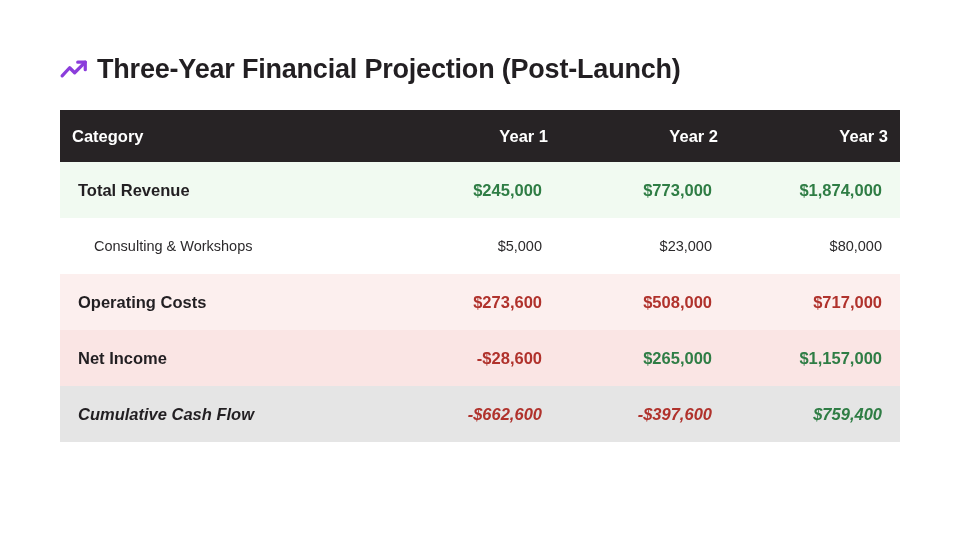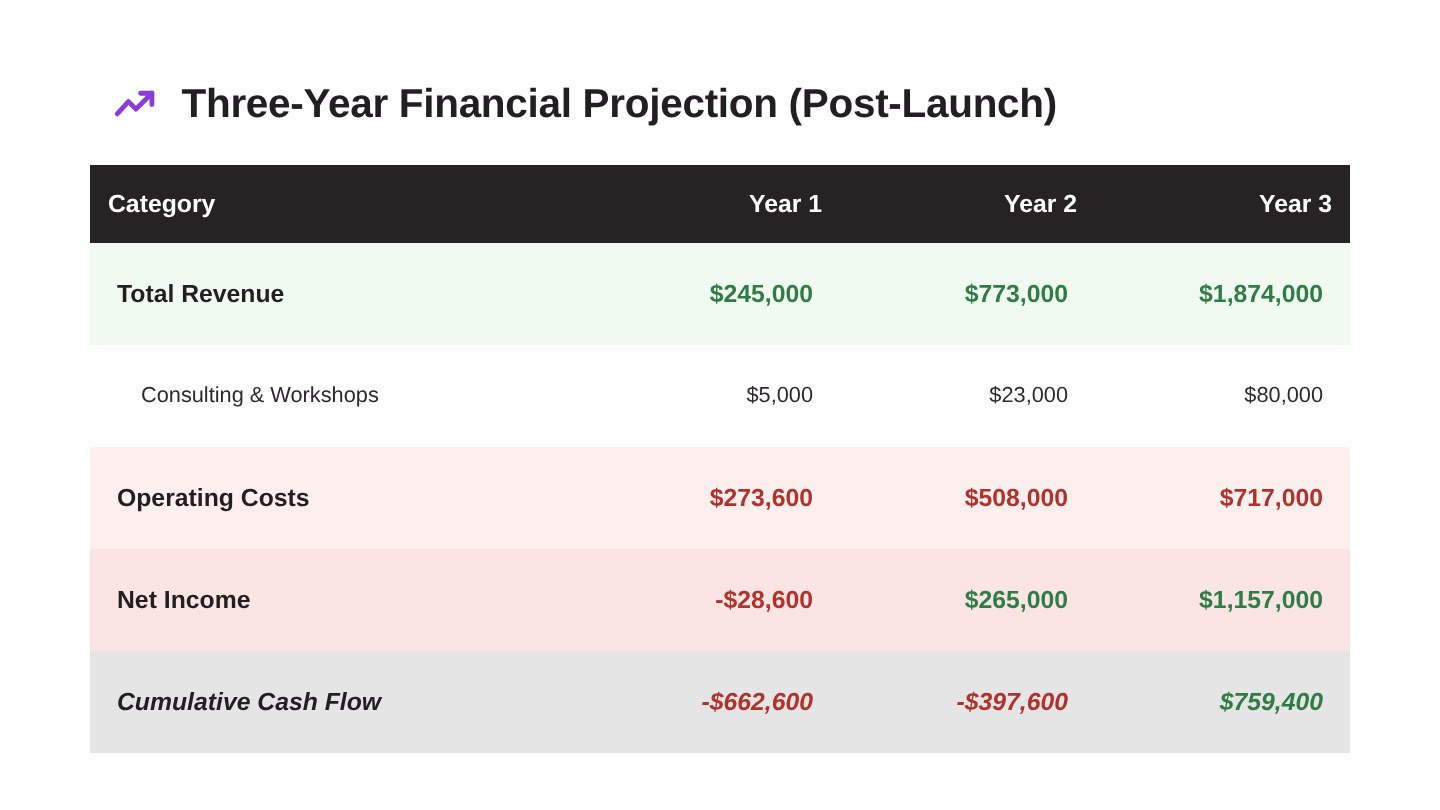--- a/index.html
+++ b/index.html
@@ -19,26 +19,26 @@
     position: absolute;
     left: 0; top: 0;
     width: 960px;
     height: 540px;
     background: #ffffff;
   }
 
   
   .title-row {
     position: absolute;
-    left: 75px;
+    left: 59px;
     top: 48px;
     height: 42px;
     display: flex;
     align-items: center;
-    gap: 16px;
+    gap: 8px;
   }
   .title-icon {
     width: 30px;
     height: 30px;
     display: block;
     flex: 0 0 auto;
   }
   .title-text {
     font-size: 27px;
     font-weight: bold;
@@ -72,21 +72,21 @@
     font-weight: bold;
     height: 52px;
     padding: 0 12px;
     vertical-align: middle;
     border: none;
   }
   thead th.cat  { text-align: left; }
   thead th.num  { text-align: right; }
 
   tbody td {
-    height: 68px;
+    height: 56px;
     padding: 0 18px;
     vertical-align: middle;
     border: none;
     font-size: 15.5px;
     color: #221f22;
     background: #ffffff;
   }
   tbody td.cat { text-align: left; }
   tbody td.num { text-align: right; }
 

